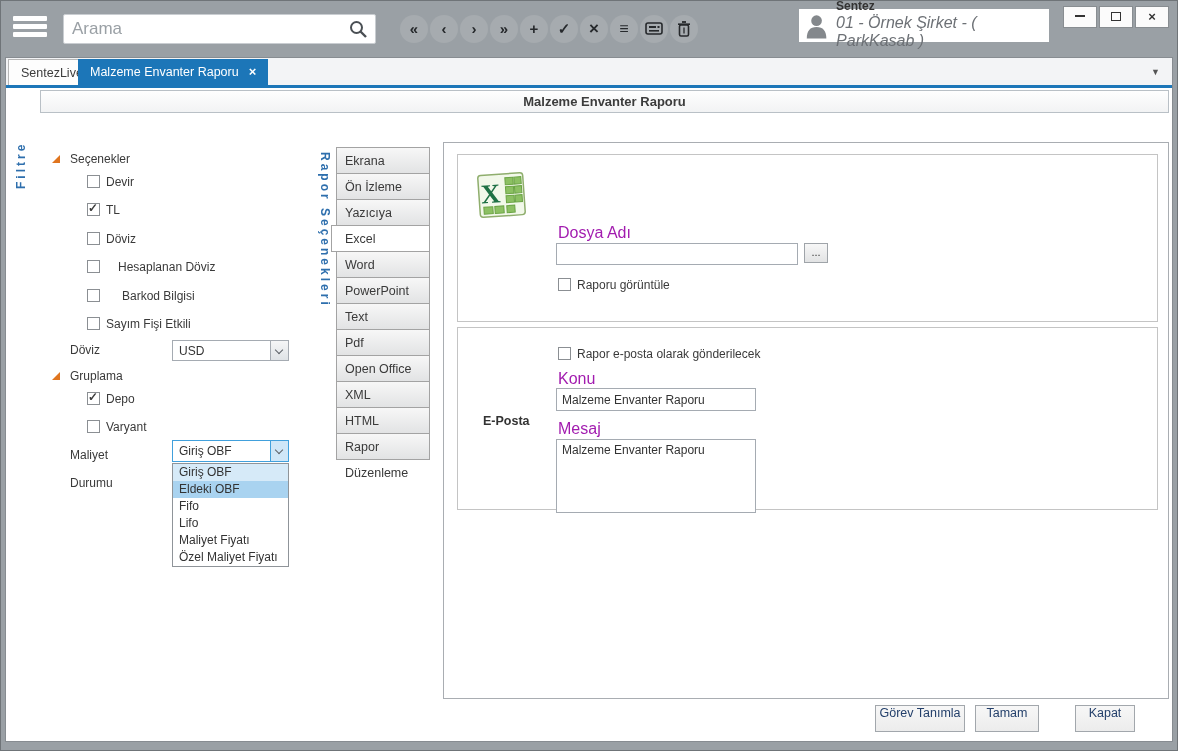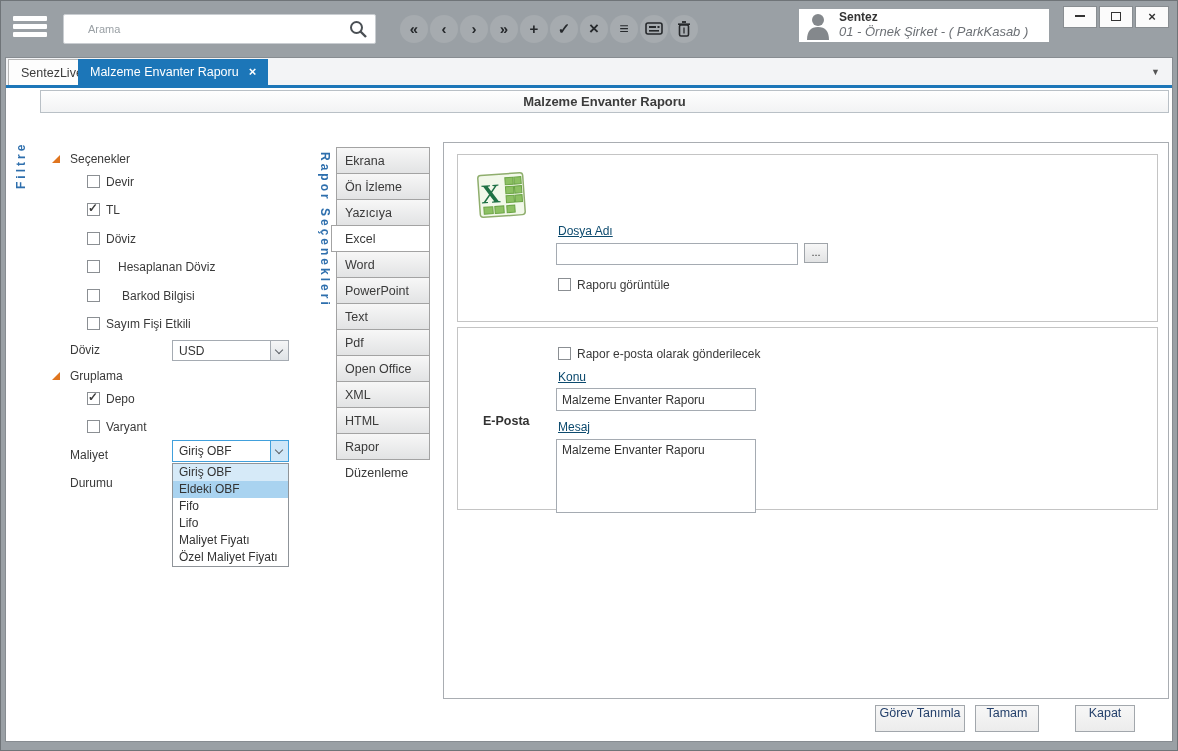--- a/index.html
+++ b/index.html
@@ -4,29 +4,29 @@
 <style>
   * { margin:0; padding:0; box-sizing:border-box; }
   html,body { width:1178px; height:751px; font-family:"Liberation Sans", sans-serif; }
   .window { position:relative; width:1178px; height:751px; background:#9aa0a5; border:1px solid #6f7478; overflow:hidden; }
 
   
   .toolbar { position:absolute; left:0; top:0; width:100%; height:56px; background:#9aa0a5; }
   .hamburger { position:absolute; left:12px; top:12px; width:34px; height:32px; cursor:pointer; }
   .hamburger span { display:block; height:5px; background:#fff; margin:3px 0; border-radius:1px; }
   .searchbox { position:absolute; left:62px; top:13px; width:313px; height:30px; background:#fff; border:1px solid #c9cdd1; border-radius:2px; display:flex; align-items:center; }
-  .searchbox input { flex:1; border:none; outline:none; font-size:11px; color:#444; padding:0 24px; background:transparent; font-family:"Liberation Sans",sans-serif; }
+  .searchbox input { flex:1; border:none; outline:none; font-size:17px; color:#444; padding:0 8px; background:transparent; font-family:"Liberation Sans",sans-serif; }
   .searchbox input::placeholder { color:#9aa0a5; }
   .search-icon { width:22px; height:22px; margin-right:6px; flex:0 0 auto; }
   .navbtn { position:absolute; top:14px; width:28px; height:28px; border-radius:50%; background:#a6abaf; color:#26292c; text-align:center; line-height:27px; font-size:15px; font-weight:bold; cursor:pointer; }
   .navbtn svg { margin-top:5px; }
   .userbox { position:absolute; left:798px; top:8px; width:250px; height:33px; background:#fff; display:flex; align-items:center; padding:2px 6px; }
   .user-texts { margin-left:8px; line-height:1.15; }
   .user-name { font-size:12px; font-weight:bold; color:#333; }
-  .user-company { font-size:13px; font-style:italic; color:#6c7075; }
+  .user-company { font-size:16px; font-style:italic; color:#6c7075; }
   .winbtn { position:absolute; top:5px; width:34px; height:22px; background:#fbfbfb; border:1px solid #888d91; text-align:center; color:#333; font-size:13px; line-height:19px; cursor:pointer; }
   .winbtn .bar { display:inline-block; width:10px; border-bottom:2px solid #333; margin-bottom:4px; }
   .winbtn .sq  { display:inline-block; width:10px; height:9px; border:1.5px solid #333; margin-top:5px; }
 
   
   .main { position:absolute; left:4px; right:4px; top:56px; bottom:8px; background:#fff; border:1px solid #878c91; }
   .tabrow { position:absolute; left:0; top:0; right:0; height:27px; background:#f3f4f6; }
   .tab { position:absolute; top:1px; height:26px; font-size:12.5px; line-height:26px; padding:0 12px; cursor:pointer; }
   .tab.inactive { left:2px; background:#fdfdfd; border:1px solid #b7b7b7; border-bottom:none; color:#3c3c3c; }
   .tab.active { left:72px; background:#1c76b8; color:#fff; display:flex; align-items:center; gap:10px; }
@@ -67,21 +67,21 @@
   .rtabs { position:absolute; left:330px; top:60px; width:94px; }
   .rtab { height:27px; line-height:26px; margin-top:-1px; padding-left:8px; font-size:12.5px; color:#3a3a3a; background:linear-gradient(#f7f7f7,#e2e3e4); border:1px solid #a3a3a3; cursor:pointer; }
   .rtab.selected { background:#fff; margin-left:-5px; padding-left:13px; width:calc(100% + 5px); }
 
   
   .rpanel { position:absolute; left:437px; top:54px; width:726px; height:557px; background:#fff; border:1px solid #a9adb2; }
   .group { position:absolute; background:#fff; border:1px solid #c4c4c4; }
   .g1 { left:13px; top:11px; width:701px; height:168px; }
   .g2 { left:13px; top:184px; width:701px; height:183px; }
   .excel-msg { position:absolute; left:113px; top:40px; font-size:13px; font-weight:bold; color:#333; }
-  .flabel { position:absolute; font-size:12px; color:#0c4a6e;text-decoration:underline; }
+  .flabel { position:absolute; font-size:16px; color:#a21caf; }
   .tinput { position:absolute; height:22px; border:1px solid #a5abb2; font-size:12px; color:#333; padding:0 5px; outline:none; background:#fff; font-family:"Liberation Sans",sans-serif; }
   .browse { position:absolute; left:346px; top:88px; width:24px; height:20px; background:linear-gradient(#f7f7f7,#e2e3e4); border:1px solid #9fa4a9; font-size:11px; line-height:16px; text-align:center; color:#333; cursor:pointer; }
   .eposta { position:absolute; left:25px; top:86px; font-size:12.5px; font-weight:bold; color:#333; }
   textarea.tarea { position:absolute; left:98px; top:111px; width:200px; height:74px; border:1px solid #a5abb2; font-size:12px; color:#333; padding:3px 5px; resize:none; outline:none; font-family:"Liberation Sans",sans-serif; }
 
   
   .fbtn { position:absolute; top:617px; height:27px; background:linear-gradient(#f7f7f7,#ececec); border:1px solid #a2a7ac; font-size:12.5px; color:#24406b; text-align:center; cursor:pointer; font-family:"Liberation Sans",sans-serif; }
 
   .icon-svg { display:block; }
 </style>

